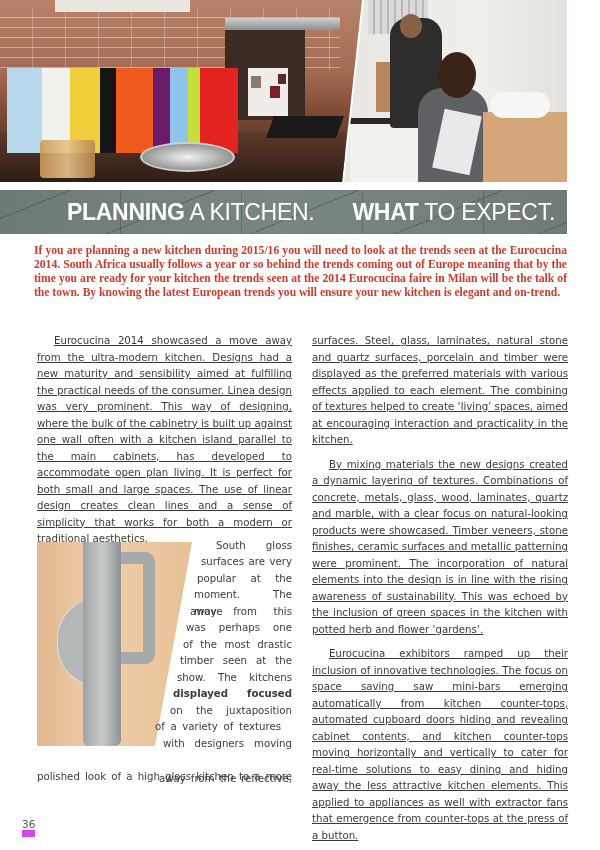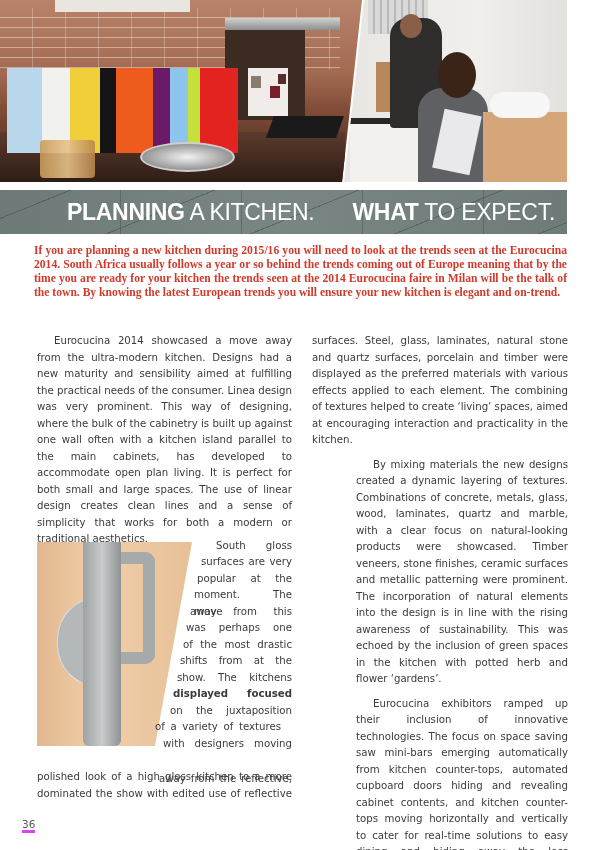--- a/index.html
+++ b/index.html
@@ -66,45 +66,45 @@
 
     
     .intro {
       position: absolute; left: 34px; top: 244px; width: 533px;
       font-family: Liberation Serif, serif; font-weight: 700; font-size: 11.6px; line-height: 14px;
       color: #d03a2a; text-align: justify;
     }
 
     
     .col { position: absolute; font-family: "DejaVu Sans", sans-serif; font-size: 10.2px; line-height: 16.5px; color: #3a3a3a; text-align: justify; }
-    .col p { text-indent: 17px; }
+    .col p { text-indent: 17px; text-decoration: underline; }
     .col-left-top { left: 37px; top: 333px; width: 255px; }
     .col-right { left: 312px; top: 333px; width: 256px; }
-    .col-right p + p { margin-top: 8px; margin-left: 44px; }
+    .col-right p + p { margin-top: 8px; }
 
     .handle-img {
       position: absolute; left: 37px; top: 542px; width: 155px; height: 204px;
       clip-path: polygon(0 0, 155px 0, 118px 204px, 0 204px);
       background: linear-gradient(90deg,#e2b88f 0%,#f0cfaa 40%,#e7c097 100%);
     }
     .handle-bar { position: absolute; left: 46px; top: 0; width: 38px; height: 204px; background: linear-gradient(90deg,#9ea2a3,#c8cbcb 50%,#8f9394); border-radius: 0 0 6px 6px; }
     .handle-arm { position: absolute; left: 84px; top: 10px; width: 34px; height: 112px; border: 12px solid #a6aaab; border-left: none; border-radius: 0 10px 10px 0; }
     .handle-half { position: absolute; left: 20px; top: 55px; width: 42px; height: 90px; border-radius: 45px 0 0 45px; background: #b4b8b9; border: 1px solid #dcdedf; }
 
     .wrap-text {
       position: absolute; font-family: "DejaVu Sans", sans-serif; font-size: 10.2px; line-height: 16.5px; color: #3a3a3a;
       text-align: justify; text-align-last: justify;
     }
     .col-left-bottom { left: 37px; top: 766px; width: 255px; }
     .col-left-bottom span { display: block; text-align: justify; text-align-last: justify; }
     .col-left-bottom span:first-child { text-align-last: justify; }
 
     .page-number {
       position: absolute; left: 22px; top: 818px; font-family: "DejaVu Sans", sans-serif; font-size: 10.5px; color: #555;
-      border-bottom: 3px solid #d946ef; line-height: 12px;
+      border-bottom: 7px solid #d946ef; line-height: 12px;
     }
   </style>
 </head>
 <body>
 
 <div class="hero">
   <div class="photo-left">
     <div class="brick-lines"></div>
     <div class="cabinet-top"></div>
     <div class="hood"></div>
@@ -162,32 +162,31 @@
 </div>
 
 <div>
   <div class="wrap-text" style="left:216px;top:538px;width:76px;">South gloss</div>
   <div class="wrap-text" style="left:201px;top:554px;width:91px;">surfaces are very</div>
   <div class="wrap-text" style="left:197px;top:571px;width:95px;">popular at the</div>
   <div class="wrap-text" style="left:194px;top:587px;width:98px;">moment. The move</div>
   <div class="wrap-text" style="left:190px;top:604px;width:102px;">away from this</div>
   <div class="wrap-text" style="left:186px;top:620px;width:106px;">was perhaps one</div>
   <div class="wrap-text" style="left:183px;top:637px;width:109px;">of the most drastic</div>
-  <div class="wrap-text" style="left:180px;top:653px;width:112px;">shifts from at the</div>
+  <div class="wrap-text" style="left:180px;top:653px;width:112px;">timber seen at the</div>
   <div class="wrap-text" style="left:177px;top:670px;width:115px;">show. The kitchens</div>
   <div class="wrap-text" style="left:173px;top:686px;width:119px;font-weight:bold;">displayed focused</div>
   <div class="wrap-text" style="left:170px;top:703px;width:122px;">on the juxtaposition</div>
   <div class="wrap-text" style="left:155px;top:719px;width:126px;">of a variety of textures</div>
   <div class="wrap-text" style="left:163px;top:736px;width:129px;">with designers moving</div>
   <div class="wrap-text" style="left:159px;top:771px;width:133px;">away from the reflective,</div>
 </div>
 
 <div class="col col-left-bottom" style="top:769px;">
   <span>polished look of a high gloss kitchen to a more</span>
-  <span>dominated the show with edited use of reflective</span>
 </div>
 
 <div class="col col-right">
   <p style="text-indent:0;">surfaces. Steel, glass, laminates, natural stone and quartz surfaces, porcelain and timber were displayed as the preferred materials with various effects applied to each element. The combining of textures helped to create ‘living’ spaces, aimed at encouraging interaction and practicality in the kitchen.</p>
   <p>By mixing materials the new designs created a dynamic layering of textures. Combinations of concrete, metals, glass, wood, laminates, quartz and marble, with a clear focus on natural-looking products were showcased. Timber veneers, stone finishes, ceramic surfaces and metallic patterning were prominent. The incorporation of natural elements into the design is in line with the rising awareness of sustainability. This was echoed by the inclusion of green spaces in the kitchen with potted herb and flower ‘gardens’.</p>
   <p>Eurocucina exhibitors ramped up their inclusion of innovative technologies. The focus on space saving saw mini-bars emerging automatically from kitchen counter-tops, automated cupboard doors hiding and revealing cabinet contents, and kitchen counter-tops moving horizontally and vertically to cater for real-time solutions to easy dining and hiding away the less attractive kitchen elements. This applied to appliances as well with extractor fans that emergence from counter-tops at the press of a button.</p>
 </div>
 
 <div class="page-number">36</div>
 

